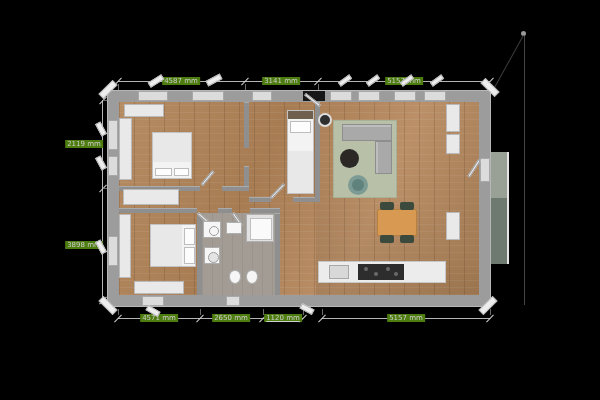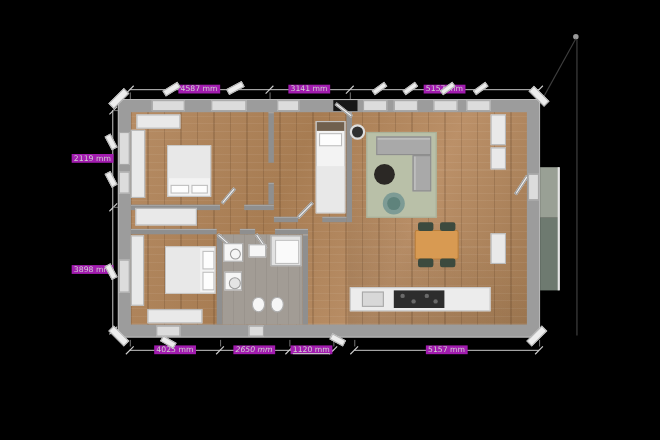--- a/index.html
+++ b/index.html
@@ -4,21 +4,21 @@
 <style>
   html,body{margin:0;padding:0;background:#000;}
   #stage{position:relative;width:600px;height:400px;background:#000;overflow:hidden;
          font-family:"DejaVu Sans",sans-serif;}
   .abs{position:absolute;}
   
   .dimline{position:absolute;background:#b5b5b5;}
   .stub{position:absolute;background:#6a6a6a;}
   .tick{position:absolute;width:10px;height:1px;background:#d0d0d0;transform:rotate(-45deg);}
   .dimlabel{position:absolute;transform:translate(-50%,-50%);font-size:7px;line-height:8px;
-            color:#cfcfcf;background:#a21caf;padding:0 2px;white-space:nowrap;}
+            color:#cfcfcf;background:#4d7c0f;padding:0 2px;white-space:nowrap;}
   
   .wallring{position:absolute;background:#9c9c9c;box-shadow:inset 0 0 0 1px rgba(255,255,255,.28);}
   .wood{position:absolute;background:
       repeating-linear-gradient(90deg, rgba(60,35,15,.16) 0 1px, transparent 1px 15px),
       repeating-linear-gradient(0deg, rgba(255,255,255,.06) 0 1px, transparent 1px 7px),
       linear-gradient(115deg,#b68c64 0%,#a77c52 38%,#bb9068 68%,#9e7750 100%);}
   .bathfloor{position:absolute;background:
       repeating-linear-gradient(90deg, rgba(0,0,0,.05) 0 1px, transparent 1px 10px),
       #a29c95;}
   .iwall{position:absolute;background:#8f8f8f;box-shadow:inset 0 1px 0 rgba(255,255,255,.25);}
@@ -71,22 +71,22 @@
   <div class="tick" style="left:258px;top:318px;"></div>
   <div class="tick" style="left:298px;top:318px;"></div>
   <div class="tick" style="left:317px;top:318px;"></div>
   <div class="tick" style="left:485px;top:318px;"></div>
   <div class="stub" style="left:118px;top:309px;width:1px;height:6px;"></div>
   <div class="stub" style="left:200px;top:309px;width:1px;height:6px;"></div>
   <div class="stub" style="left:263px;top:309px;width:1px;height:6px;"></div>
   <div class="stub" style="left:303px;top:309px;width:1px;height:6px;"></div>
   <div class="stub" style="left:322px;top:309px;width:1px;height:6px;"></div>
   <div class="stub" style="left:490px;top:309px;width:1px;height:6px;"></div>
-  <span class="dimlabel" style="left:159px;top:318px;">4025 mm</span>
-  <span class="dimlabel" style="left:231px;top:318px;font-style:italic;">2650 mm</span>
+  <span class="dimlabel" style="left:159px;top:318px;">4571 mm</span>
+  <span class="dimlabel" style="left:231px;top:318px;">2650 mm</span>
   <span class="dimlabel" style="left:283px;top:318px;text-decoration:underline;">1120 mm</span>
   <span class="dimlabel" style="left:406px;top:318px;">5157 mm</span>
 
   <div class="abs circle" style="left:521px;top:31px;width:5px;height:5px;background:#9a9a9a;"></div>
   <div class="abs" style="left:524px;top:36px;width:1px;height:269px;background:#454545;"></div>
   <div class="abs" style="left:492px;top:91px;width:64px;height:1px;background:#3e3e3e;transform:rotate(-61deg);transform-origin:0 0;"></div>
 
   <div class="wallring" style="left:107px;top:90px;width:384px;height:217px;"></div>
   <div class="wood" style="left:119px;top:102px;width:360px;height:193px;"></div>
   <div class="bathfloor" style="left:202px;top:213px;width:73px;height:82px;"></div>

